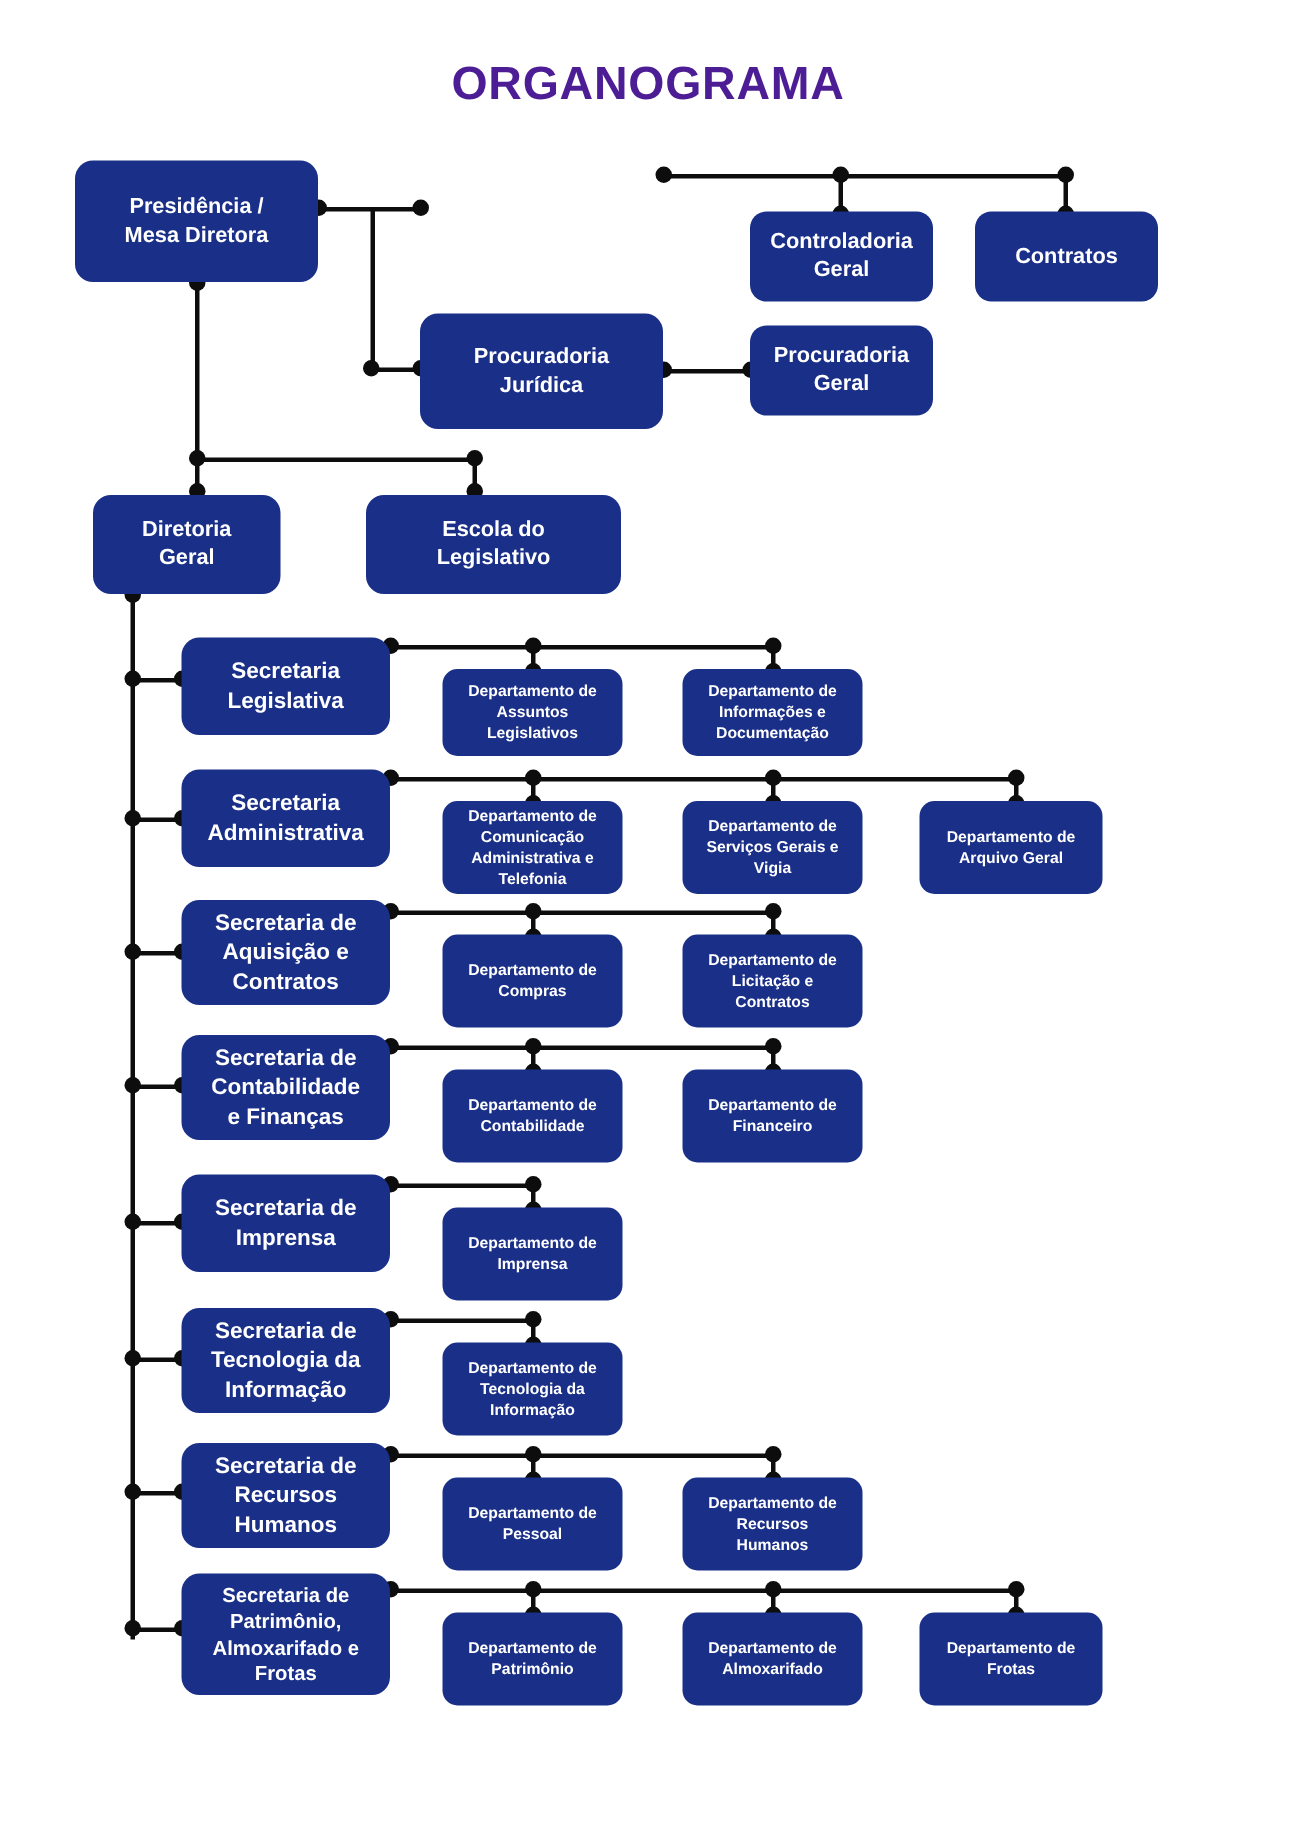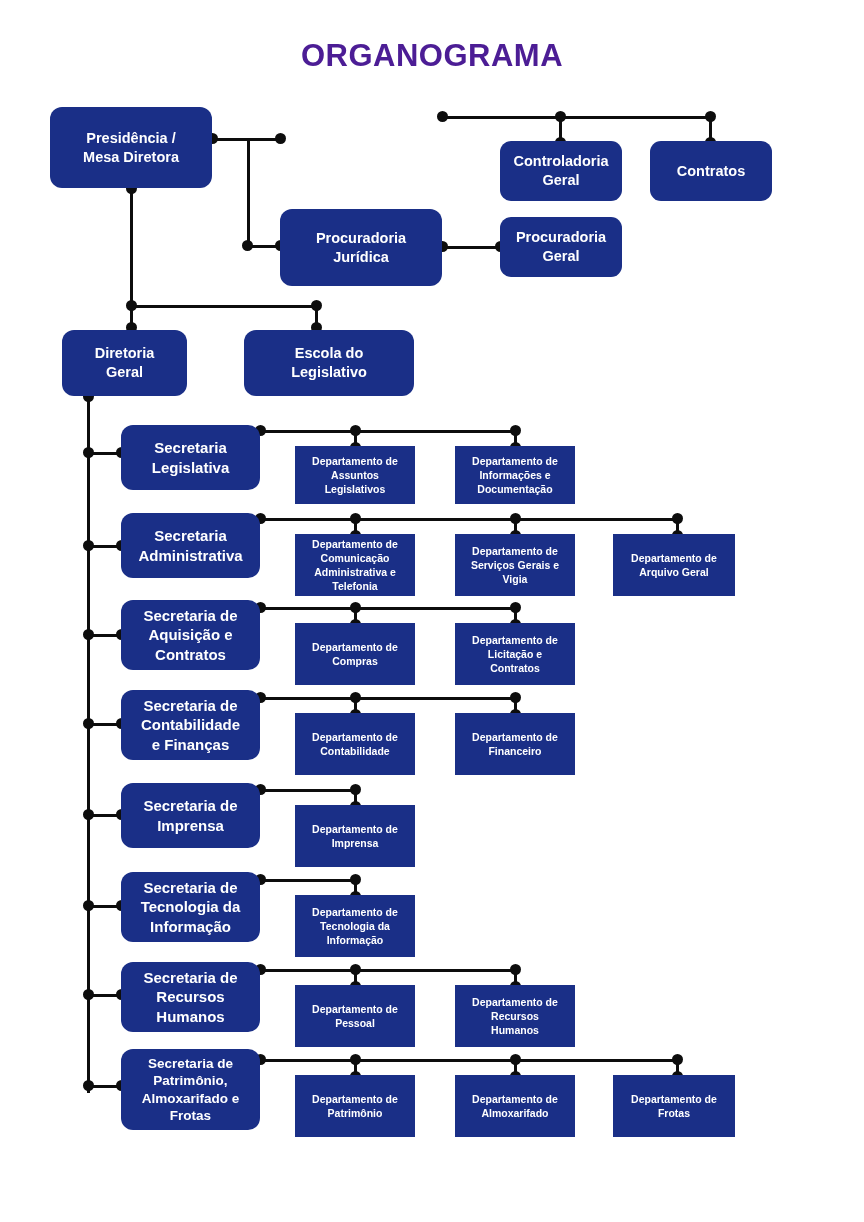--- a/index.html
+++ b/index.html
@@ -41,21 +41,21 @@
     justify-content: center;
     text-align: center;
     font-weight: bold;
     line-height: 1.28;
     padding: 3px 7px;
     z-index: 3;
   }
   .node.lvl1 { font-size: 14.5px; border-radius: 12px; }
   .node.lvl2 { font-size: 14.5px; border-radius: 11px; }
   .node.sec  { font-size: 15px;  border-radius: 12px; text-align: center; }
-  .node.dep  { font-size: 10.5px; border-radius: 0; line-height: 1.35; }
+  .node.dep  { font-size: 10.5px; border-radius: 10px; line-height: 1.35; }
 
   .hline {
     position: absolute;
     height: 3px;
     background: #0d0d0d;
     z-index: 1;
   }
   .vline {
     position: absolute;
     width: 3px;

